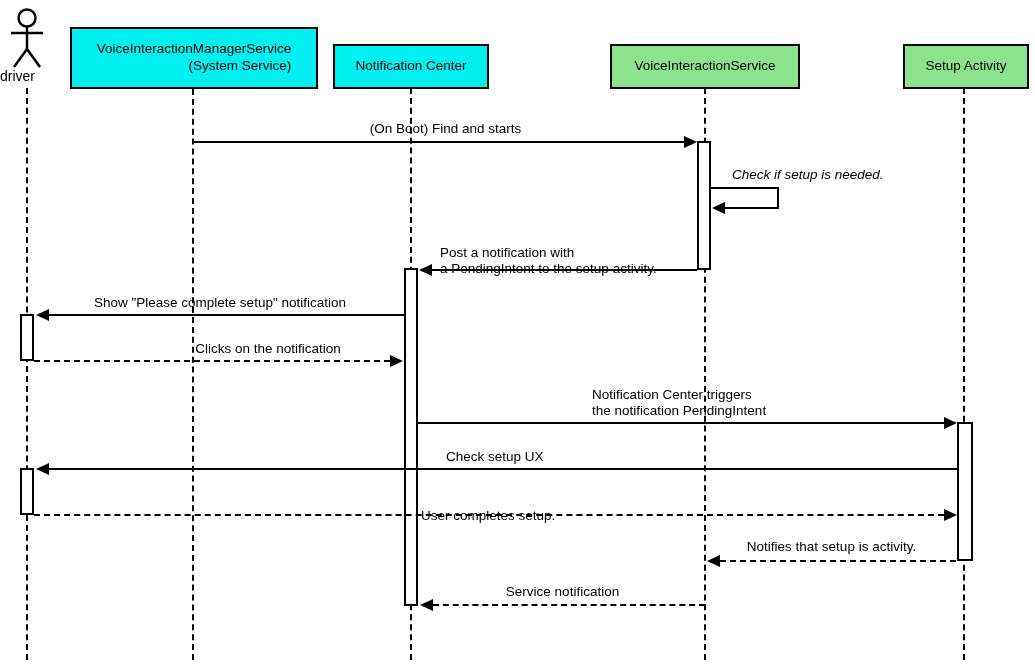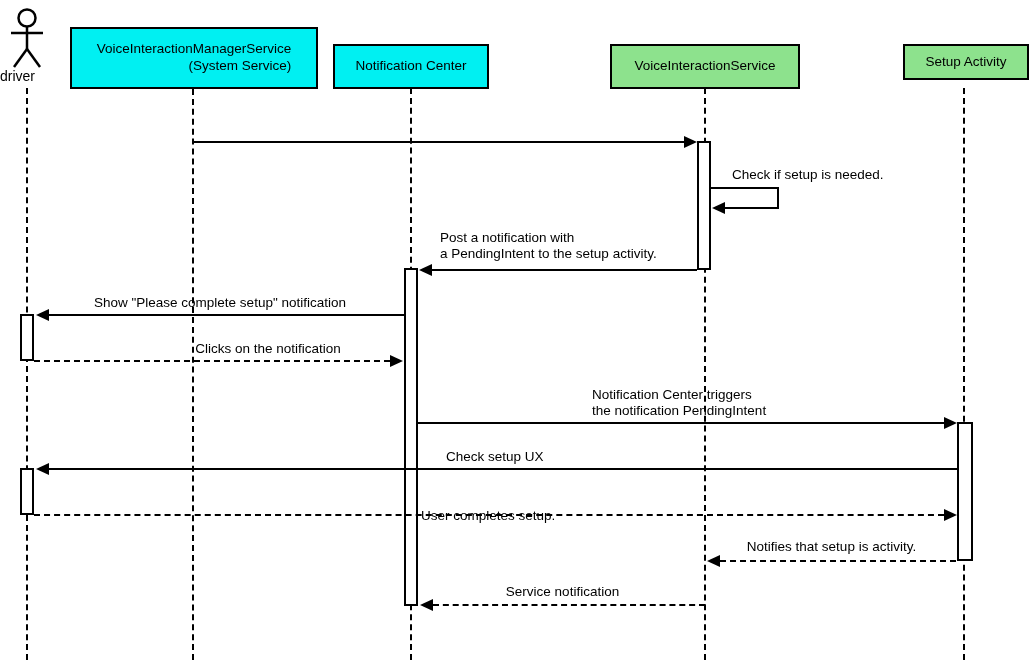--- a/index.html
+++ b/index.html
@@ -51,38 +51,39 @@
   <div class="lifeline" style="left:26px;  top:88px; height:572px;"></div>
   <div class="lifeline" style="left:192px; top:89px; height:571px;"></div>
   <div class="lifeline" style="left:410px; top:88px; height:572px;"></div>
   <div class="lifeline" style="left:704px; top:88px; height:572px;"></div>
   <div class="lifeline" style="left:963px; top:88px; height:572px;"></div>
 
   <div class="participant" style="left: 70px; top: 27px; width: 248px; height: 62px; background-color: rgb(0, 240, 242);">VoiceInteractionManagerService
 (System Service)</div>
   <div class="participant" style="left: 610px; top: 44px; width: 190px; height: 45px; background-color: rgb(141, 226, 141);">VoiceInteractionService</div>
   <div class="participant" style="left: 333px; top: 44px; width: 156px; height: 45px; background-color: rgb(0, 240, 242);">Notification Center</div>
-  <div class="participant" style="left: 903px; top: 44px; width: 126px; height: 36px; background-color: rgb(141, 226, 141);">Setup Activity</div>
+  <div class="participant" style="left: 903px; top: 44px; width: 126px; height: 45px; background-color: rgb(141, 226, 141);">Setup Activity</div>
 
   <div class="activation" style="left:697px; top:141px; width:14px; height:129px;"></div>
   <div class="activation" style="left:404px; top:268px; width:14px; height:338px;"></div>
   <div class="activation" style="left:20px;  top:314px; width:14px; height:47px;"></div>
   <div class="activation" style="left:20px;  top:468px; width:14px; height:47px;"></div>
   <div class="activation" style="left:957px; top:422px; width:16px; height:139px;"></div>
 
+  <div class="msg-label center" style="left:194px; top:121px; width:503px;">(On Boot) Find and starts</div>
   <div class="line-solid" style="left:194px; top:141px; width:490px;"></div>
   <div class="head-right" style="left:684px; top:136px;"></div>
 
-  <div class="msg-label" style="left:732px; top:167px;">Check if setup is needed.</div>
+  <div class="msg-label" style="left:732px; top:167px;font-style:italic;">Check if setup is needed.</div>
   <div class="line-solid" style="left:711px; top:187px; width:68px;"></div>
   <div class="vseg" style="left:777px; top:187px; height:21px;"></div>
   <div class="line-solid" style="left:724px; top:207px; width:55px;"></div>
   <div class="head-left" style="left:712px; top:202px;"></div>
 
-  <div class="msg-label" style="left:440px; top:230px;">Post a notification with
+  <div class="msg-label" style="left:440px; top:245px;">Post a notification with
 a PendingIntent to the setup activity.</div>
   <div class="line-solid" style="left:432px; top:269px; width:265px;"></div>
   <div class="head-left" style="left:419px; top:264px;"></div>
 
   <div class="msg-label center" style="left:35px; top:295px; width:370px;">Show "Please complete setup" notification</div>
   <div class="line-solid" style="left:49px; top:314px; width:355px;"></div>
   <div class="head-left" style="left:36px; top:309px;"></div>
 
   <div class="msg-label center" style="left:35px; top:341px; width:370px;padding-left:48px;">Clicks on the notification</div>
   <div class="line-dashed" style="left:34px; top:360px; width:356px;"></div>

